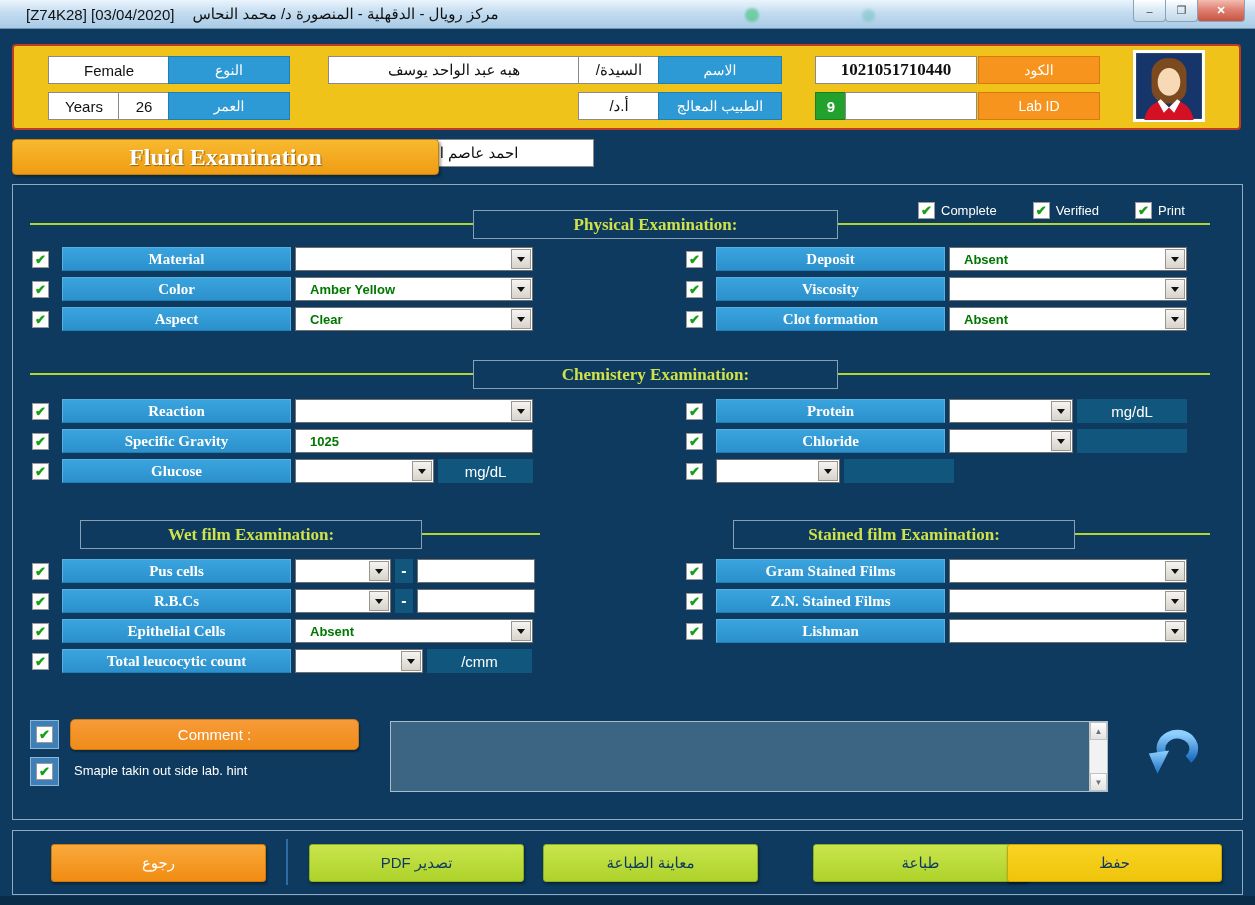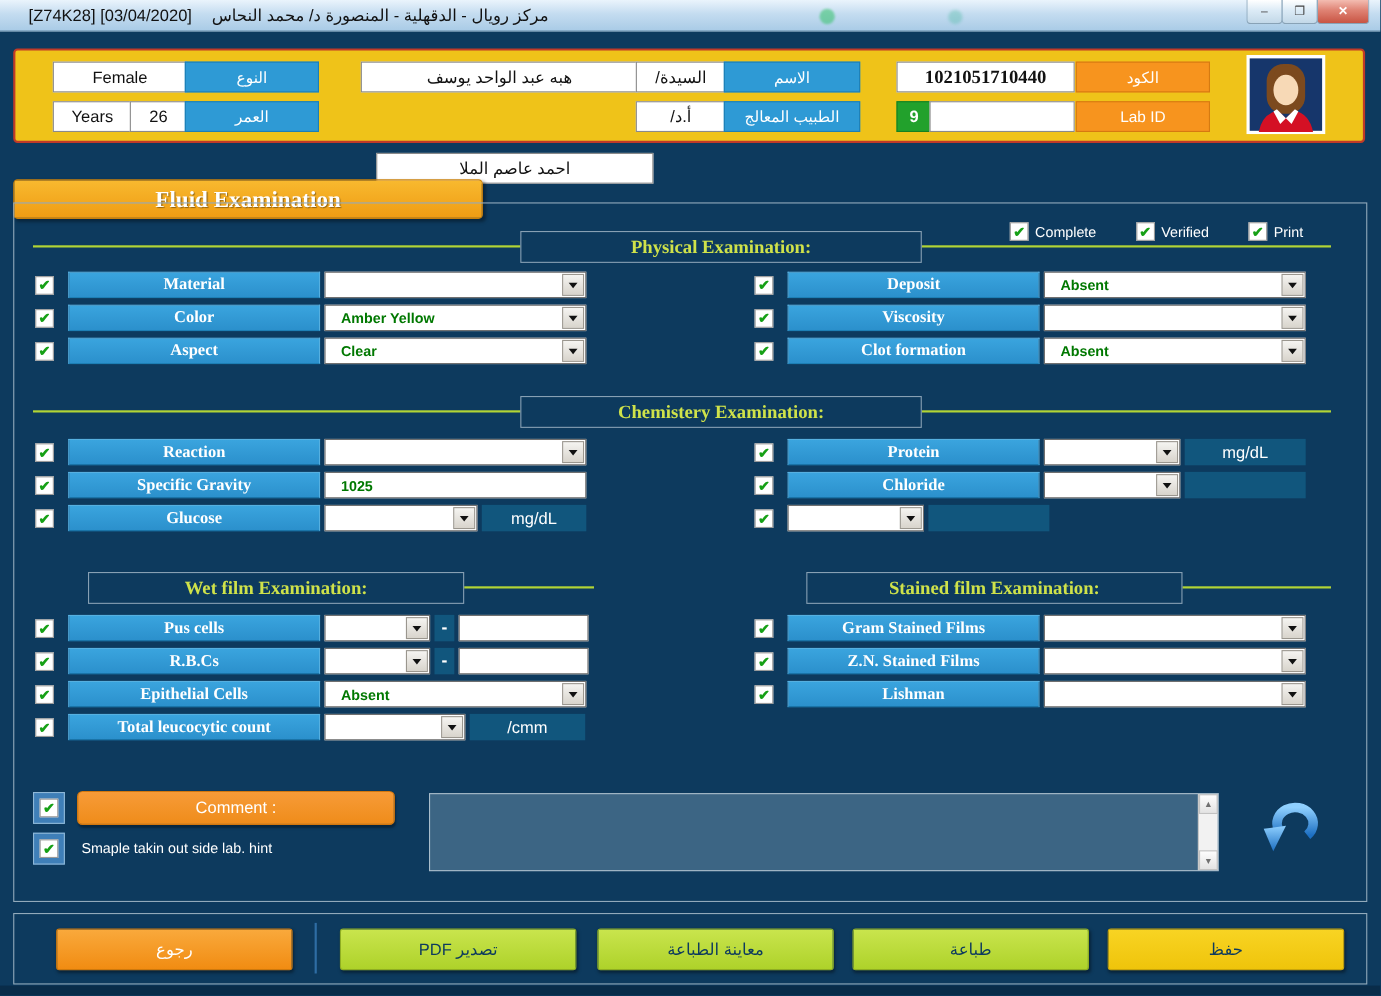--- a/index.html
+++ b/index.html
@@ -33,22 +33,22 @@
   .hlab.blue{background:#2e9ad5;border:1px solid #1d7fb5;}
   .hlab.orange{background:#f7941e;border:1px solid #d67a10;}
   .code-cell{font-family:"Liberation Serif",serif;font-weight:bold;font-size:17px;}
   .labid-count{position:absolute;height:26px;background:#22a12c;border:1px solid #188020;
     color:#fff;font-weight:bold;font-size:15px;display:flex;align-items:center;justify-content:center;}
   .avatar-box{position:absolute;left:1119px;top:4px;width:72px;height:72px;}
   
   .fluid-btn{position:absolute;left:12px;top:139px;width:425px;height:34px;
     background:linear-gradient(#f8b92f,#ef9c13);border:1px solid #c87f0a;border-radius:4px;
     box-shadow:2px 2px 3px rgba(0,0,0,.35);color:#fff;
-    font-family:"Liberation Serif",serif;font-weight:bold;font-size:21px;
-    display:flex;align-items:center;justify-content:center;text-shadow:1px 1px 1px rgba(0,0,0,.4);margin-top:24px;}
+    font-family:"Liberation Serif",serif;font-weight:bold;font-size:24px;
+    display:flex;align-items:center;justify-content:center;text-shadow:1px 1px 1px rgba(0,0,0,.4);}
   
   .main-panel{position:absolute;left:12px;top:184px;width:1229px;height:634px;
     border:1px solid #92aabb;}
   .bottom-strip{position:absolute;left:0;bottom:0;width:1255px;height:9px;background:#092c49;}
   
   .flags{position:absolute;left:918px;top:202px;display:flex;gap:36px;}
   .flag{display:flex;align-items:center;gap:6px;color:#fff;font-size:13px;}
   .check{width:15px;height:15px;background:#fff;border:1px solid #9a9a9a;
     color:#16a016;font-size:13px;font-weight:bold;line-height:15px;text-align:center;flex:0 0 auto;}
   
@@ -383,16 +383,16 @@
     <path d="M47,34 A17,15 0 1 0 20,29" fill="none" stroke="url(#ag)" stroke-width="9"></path>
     <polygon points="6,28 27,25 15,49" fill="url(#ag)"></polygon>
   </svg>
 </div>
 
 <div class="footer-bar" id="footer-bar">
   <div class="footer-divider"></div>
 <div class="bbtn orange" dir="rtl" style="left: 38px;">رجوع</div>
     <div class="bbtn green" dir="rtl" style="left: 296px;">تصدير PDF</div>
     <div class="bbtn green" dir="rtl" style="left: 530px;">معاينة الطباعة</div>
-    <div class="bbtn green" dir="rtl" style="left: 762px;">طباعة</div>
+    <div class="bbtn green" dir="rtl" style="left: 800px;">طباعة</div>
     <div class="bbtn yellow" dir="rtl" style="left: 994px;">حفظ</div>
   </div>
 <div class="bottom-strip"></div>
 
 </body></html>

